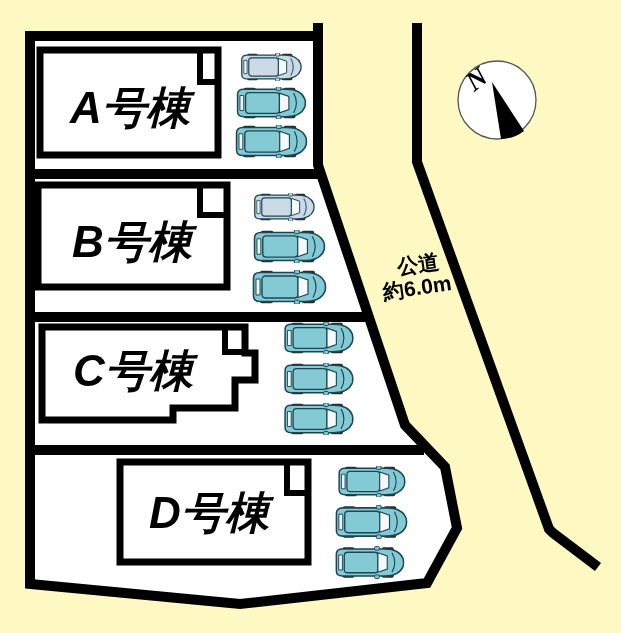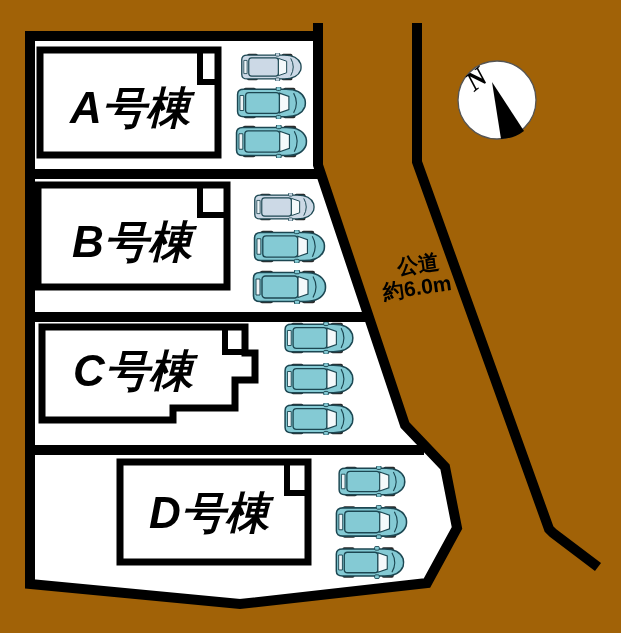--- a/index.html
+++ b/index.html
@@ -1,16 +1,16 @@
 <!DOCTYPE html>
 <html style="--car-teal: #84cad4; --car-light: #ccd9e6;"><head>
 <meta charset="utf-8">
 <style>
   html,body{margin:0;padding:0;background:#ffffff;}
-  .canvas{position:relative;width:621px;height:633px;background:#a16207;overflow:hidden;
+  .canvas{position:relative;width:621px;height:633px;background:#fef9c3;overflow:hidden;
           font-family:"Liberation Sans", sans-serif;}
   svg{display:block;}
   .boundary{fill:#ffffff;stroke:#000000;stroke-width:10;stroke-linejoin:miter;}
   .roadline{fill:none;stroke:#000000;stroke-width:10;stroke-linejoin:miter;stroke-linecap:butt;}
   .divider{fill:none;stroke:#000000;stroke-width:10;}
   .bldg{fill:#ffffff;stroke:#000000;stroke-width:7;stroke-linejoin:miter;}
   .notch{fill:none;stroke:#000000;stroke-width:6;}
   .lot-label{font-family:"Liberation Sans", sans-serif;font-weight:bold;font-style:italic;
              font-size:44px;fill:#000000;text-anchor:middle;}
   .road-label{font-family:"Liberation Sans", sans-serif;font-weight:bold;

